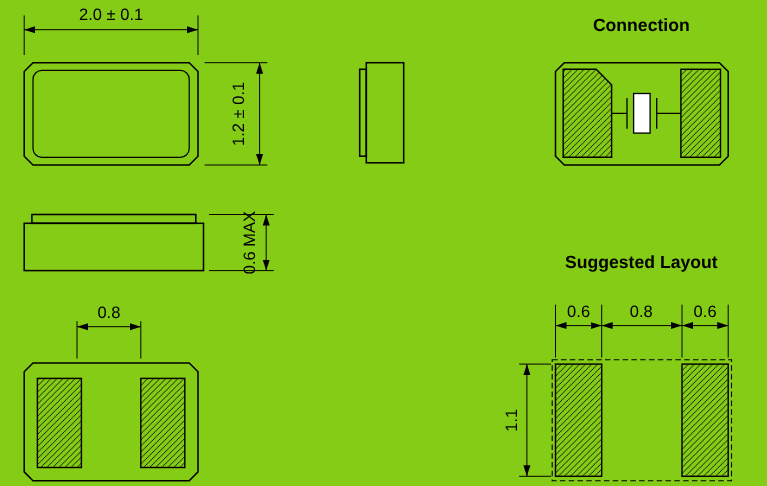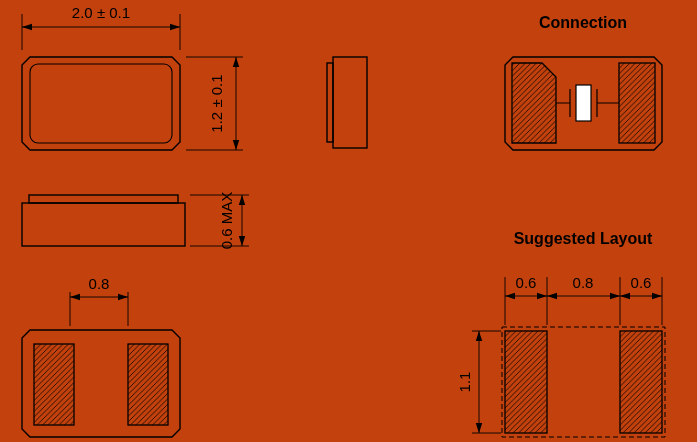--- a/index.html
+++ b/index.html
@@ -1,16 +1,16 @@
 <!DOCTYPE html>
 <html><head>
 <meta charset="utf-8">
 <style>
   html,body{margin:0;padding:0;background:#fff;}
-  .canvas{width:697px;height:442px;position:relative;background:#c2410c;overflow:hidden;}
+  .canvas{width:697px;height:442px;position:relative;background:#84cc16;overflow:hidden;}
   text{font-family:"Liberation Sans", sans-serif; fill:#000;}
   .dim{font-size:15px;}
   .title{font-size:16px;font-weight:bold;}
   .outline{fill:none;stroke:#000;stroke-width:1.4;}
   .thin{fill:none;stroke:#000;stroke-width:1.1;}
   .dimline{stroke:#000;stroke-width:0.9;fill:none;}
   .pad{fill:url(#hatch);stroke:#000;stroke-width:1.3;}
   .lead{stroke:#000;stroke-width:1.2;fill:none;}
   .dashed{fill:none;stroke:#000;stroke-width:1;stroke-dasharray:5 3;}
 </style>

